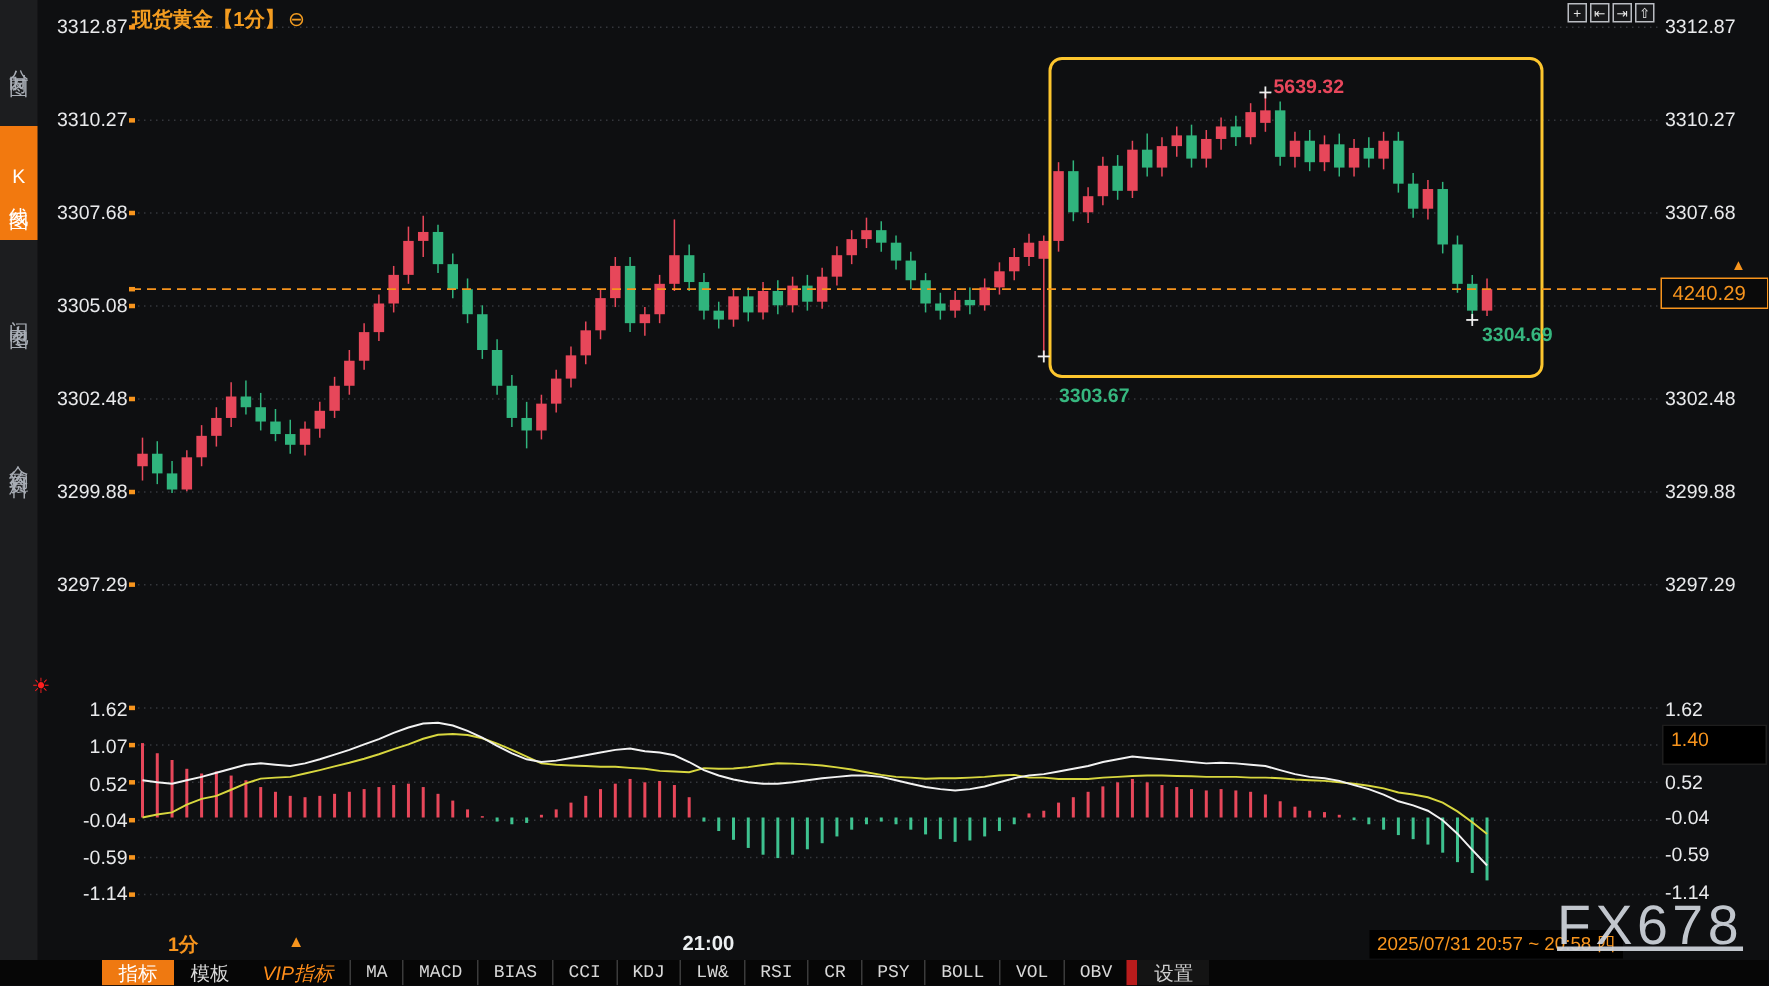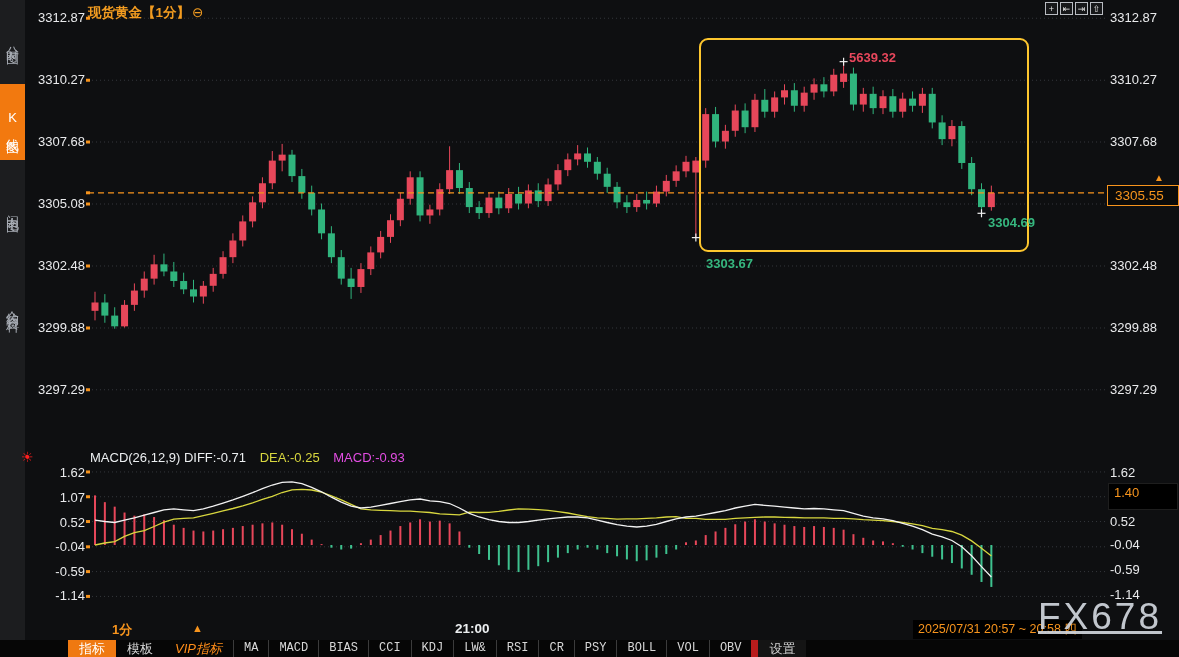--- a/index.html
+++ b/index.html
@@ -419,33 +419,28 @@
   <div class="axl lbl" style="top:321px">3299.88</div>
   <div class="axl lbl" style="top:383px">3297.29</div>
 
   <div class="axr lbl" style="top:11px">3312.87</div>
   <div class="axr lbl" style="top:73px">3310.27</div>
   <div class="axr lbl" style="top:135px">3307.68</div>
   <div class="axr lbl" style="top:259px">3302.48</div>
   <div class="axr lbl" style="top:321px">3299.88</div>
   <div class="axr lbl" style="top:383px">3297.29</div>
 
-  <div class="price-tag lbl">3305.55</div>
+  <div class="price-tag lbl">4240.29</div>
   <div class="tag-arrow lbl">▲</div>
 
   <div class="anno red lbl" style="left:849px;top:50px;">5639.32</div>
   <div class="anno grn lbl" style="left:706px;top:256px;">3303.67</div>
   <div class="anno grn lbl" style="left:988px;top:215px;">3304.69</div>
 
   <div class="live-ico lbl">☀</div>
-  <div class="macd-head lbl">
-    <span class="w">MACD(26,12,9) DIFF:-0.71</span>
-    <span class="y">DEA:-0.25</span>
-    <span class="m">MACD:-0.93</span>
-  </div>
   <div class="axl lbl" style="top:466px">1.62</div>
   <div class="axl lbl" style="top:491px">1.07</div>
   <div class="axl lbl" style="top:516px">0.52</div>
   <div class="axl lbl" style="top:540px">-0.04</div>
   <div class="axl lbl" style="top:565px">-0.59</div>
   <div class="axl lbl" style="top:589px">-1.14</div>
   <div class="axr lbl" style="top:466px">1.62</div>
   <div class="axr lbl" style="top:515px">0.52</div>
   <div class="axr lbl" style="top:538px">-0.04</div>
   <div class="axr lbl" style="top:563px">-0.59</div>

